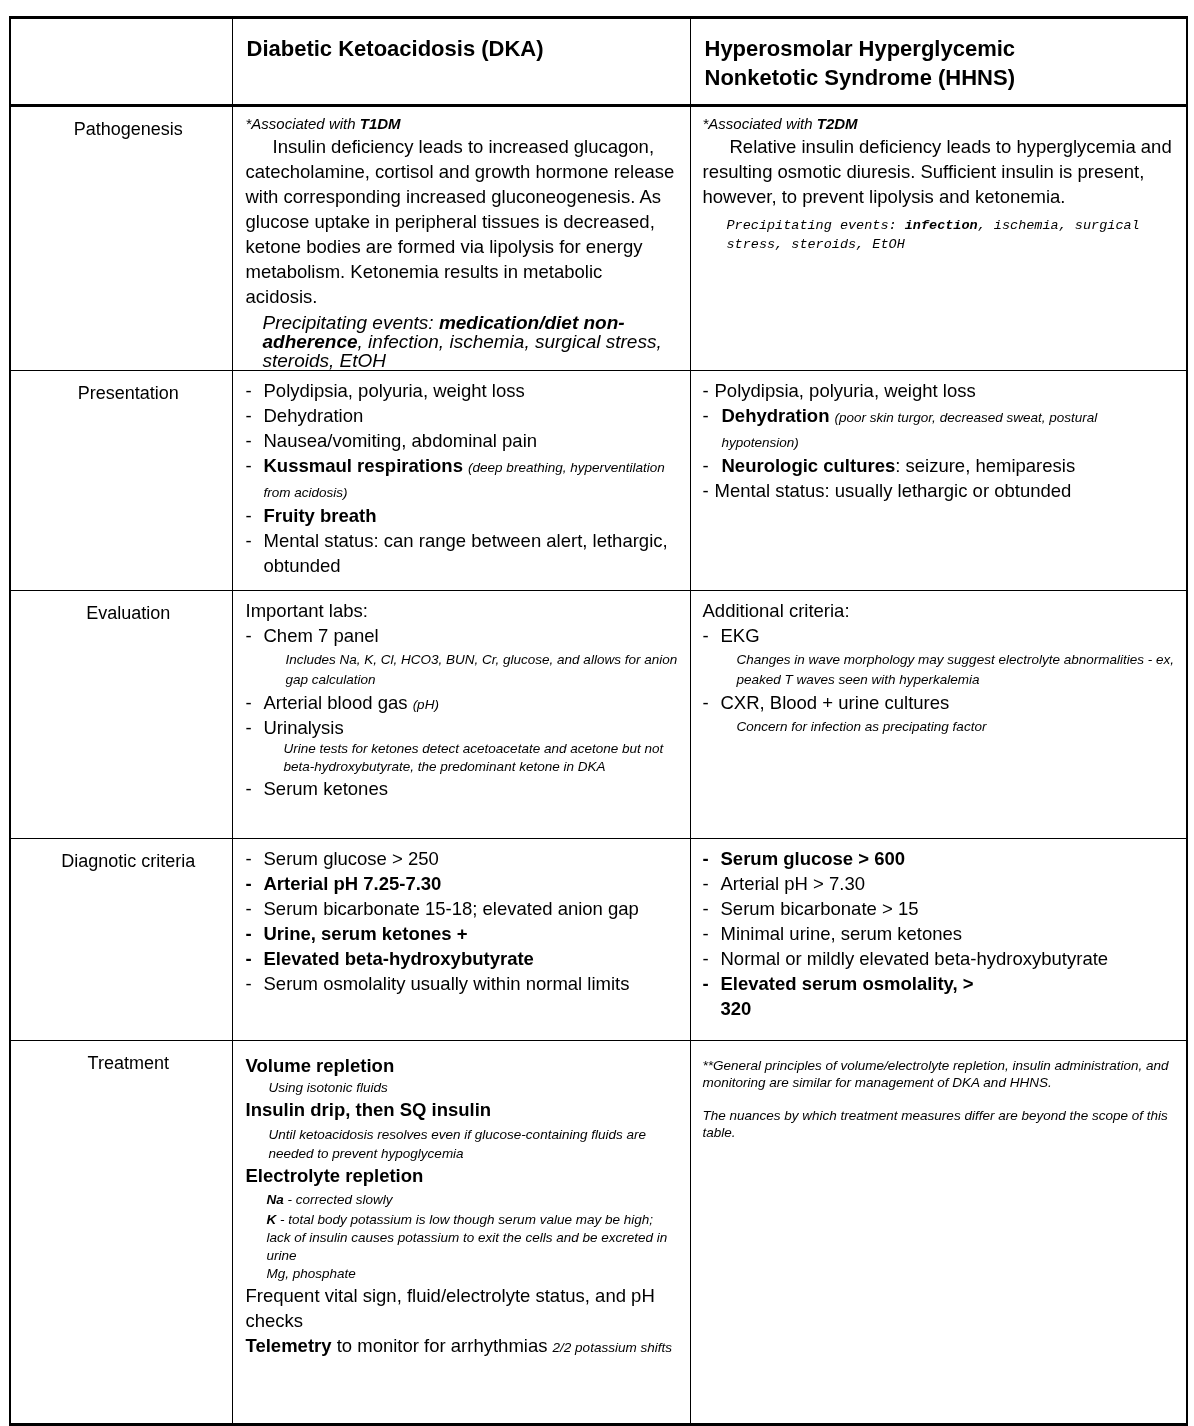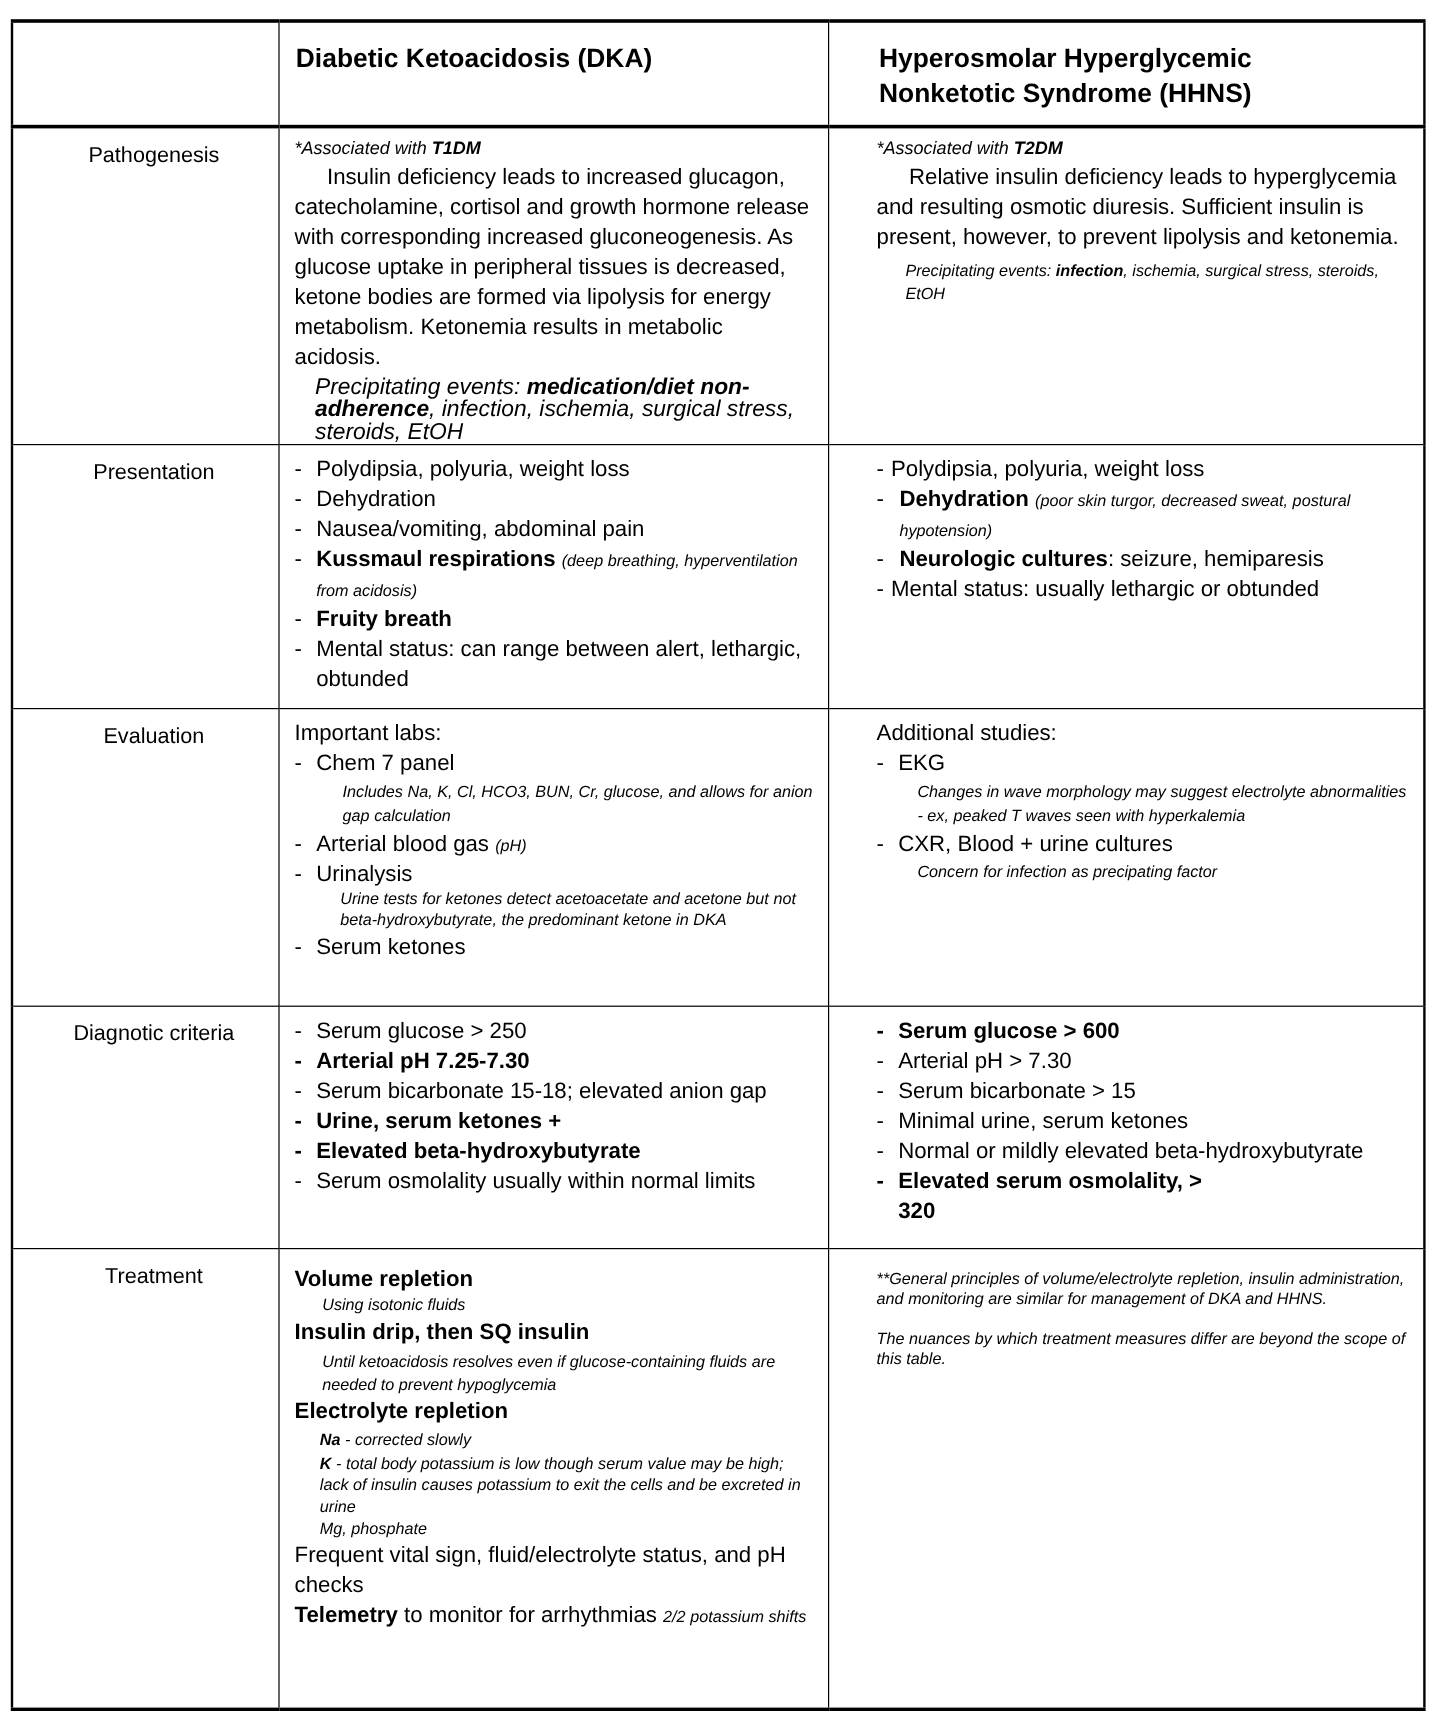--- a/index.html
+++ b/index.html
@@ -6,34 +6,34 @@
   body { width: 1194px; height: 1426px; position: relative; font-family: "Liberation Sans", sans-serif; color: #000; }
   table.cmp {
     position: absolute; left: 9px; top: 16px;
     width: 1177px; border-collapse: collapse; table-layout: fixed;
   }
   table.cmp td { border: 1.5px solid #000; vertical-align: top; padding: 0; }
   table.cmp tr.hdr td { border-top: 3px solid #000; }
   table.cmp tr.hdr td { border-bottom: 3px solid #000; }
   table.cmp tr.last td { border-bottom: 3px solid #000; margin-left: 40px; }
   table.cmp td.c0 { border-left: 2px solid #000; text-align: center; }
-  table.cmp td.c2 { border-right: 2px solid #000; padding-left: 28px; }
+  table.cmp td.c2 { border-right: 2px solid #000; }
   col.k0 { width: 222px; } col.k1 { width: 458px; } col.k2 { width: 497px; }
 
   .hdr td { height: 85px; }
   .h-title { font-weight: bold; font-size: 22px; line-height: 29px; padding: 15px 12px 0 14px; }
   .rowlabel { font-size: 18px; padding: 12px 0 0 14px; }
   .cell { padding: 7px 12px 0 13px; font-size: 18.5px; line-height: 25px; }
   .cell-r { padding: 7px 12px 0 12px; font-size: 18.5px; line-height: 25px; }
 
   .assoc { font-style: italic; font-size: 15px; line-height: 20px; }
   .assoc b { font-weight: bold; }
   .para { text-indent: 27px; }
   .precip { font-style: italic; font-size: 19px; line-height: 19px; padding-left: 17px; margin-top: 4px; }
-  .precip-r { font-style: italic; font-size: 13.5px; line-height: 19px; padding-left: 24px; margin-top: 7px; }
+  .precip-r { font-style: italic; font-size: 13.5px; line-height: 19px; padding-left: 24px; margin-top: 7px; font-family: Liberation Mono, monospace; }
 
   ul.dash { list-style: none; margin: 0; padding: 0; }
   ul.dash li { position: relative; padding-left: 18px; }
   ul.dash li::before { content: "-"; position: absolute; left: 0; top: 0; }
   ul.dash.tight li { padding-left: 12px; }
   .b { font-weight: bold; }
   .note { font-style: italic; font-size: 13.5px; line-height: 18px; }
   .sub { font-style: italic; font-size: 13.5px; line-height: 20px; }
 
   .rx-h { font-weight: bold; font-size: 18.5px; line-height: 25px; }
@@ -127,21 +127,21 @@
             <div class="sub" style="padding-left:22px;margin-top:2px">Includes Na, K, Cl, HCO3, BUN, Cr, glucose, and allows for anion gap calculation</div></li>
           <li><span>Arterial blood gas</span> <span class="note">(pH)</span></li>
           <li><span>Urinalysis</span>
             <div class="note" style="padding-left:20px">Urine tests for ketones detect acetoacetate and acetone but not beta-hydroxybutyrate, the predominant ketone in DKA</div></li>
           <li>Serum ketones</li>
         </ul>
       </div>
     </td>
     <td class="c2">
       <div class="cell-r">
-        <div>Additional studies:</div>
+        <div>Additional criteria:</div>
         <ul class="dash">
           <li><span>EKG</span>
             <div class="sub" style="padding-left:16px;margin-top:2px">Changes in wave morphology may suggest electrolyte abnormalities - ex, peaked T waves seen with hyperkalemia</div></li>
           <li><span>CXR, Blood + urine cultures</span>
             <div class="sub" style="padding-left:16px;margin-top:2px">Concern for infection as precipating factor</div></li>
         </ul>
       </div>
     </td>
   </tr>
 

